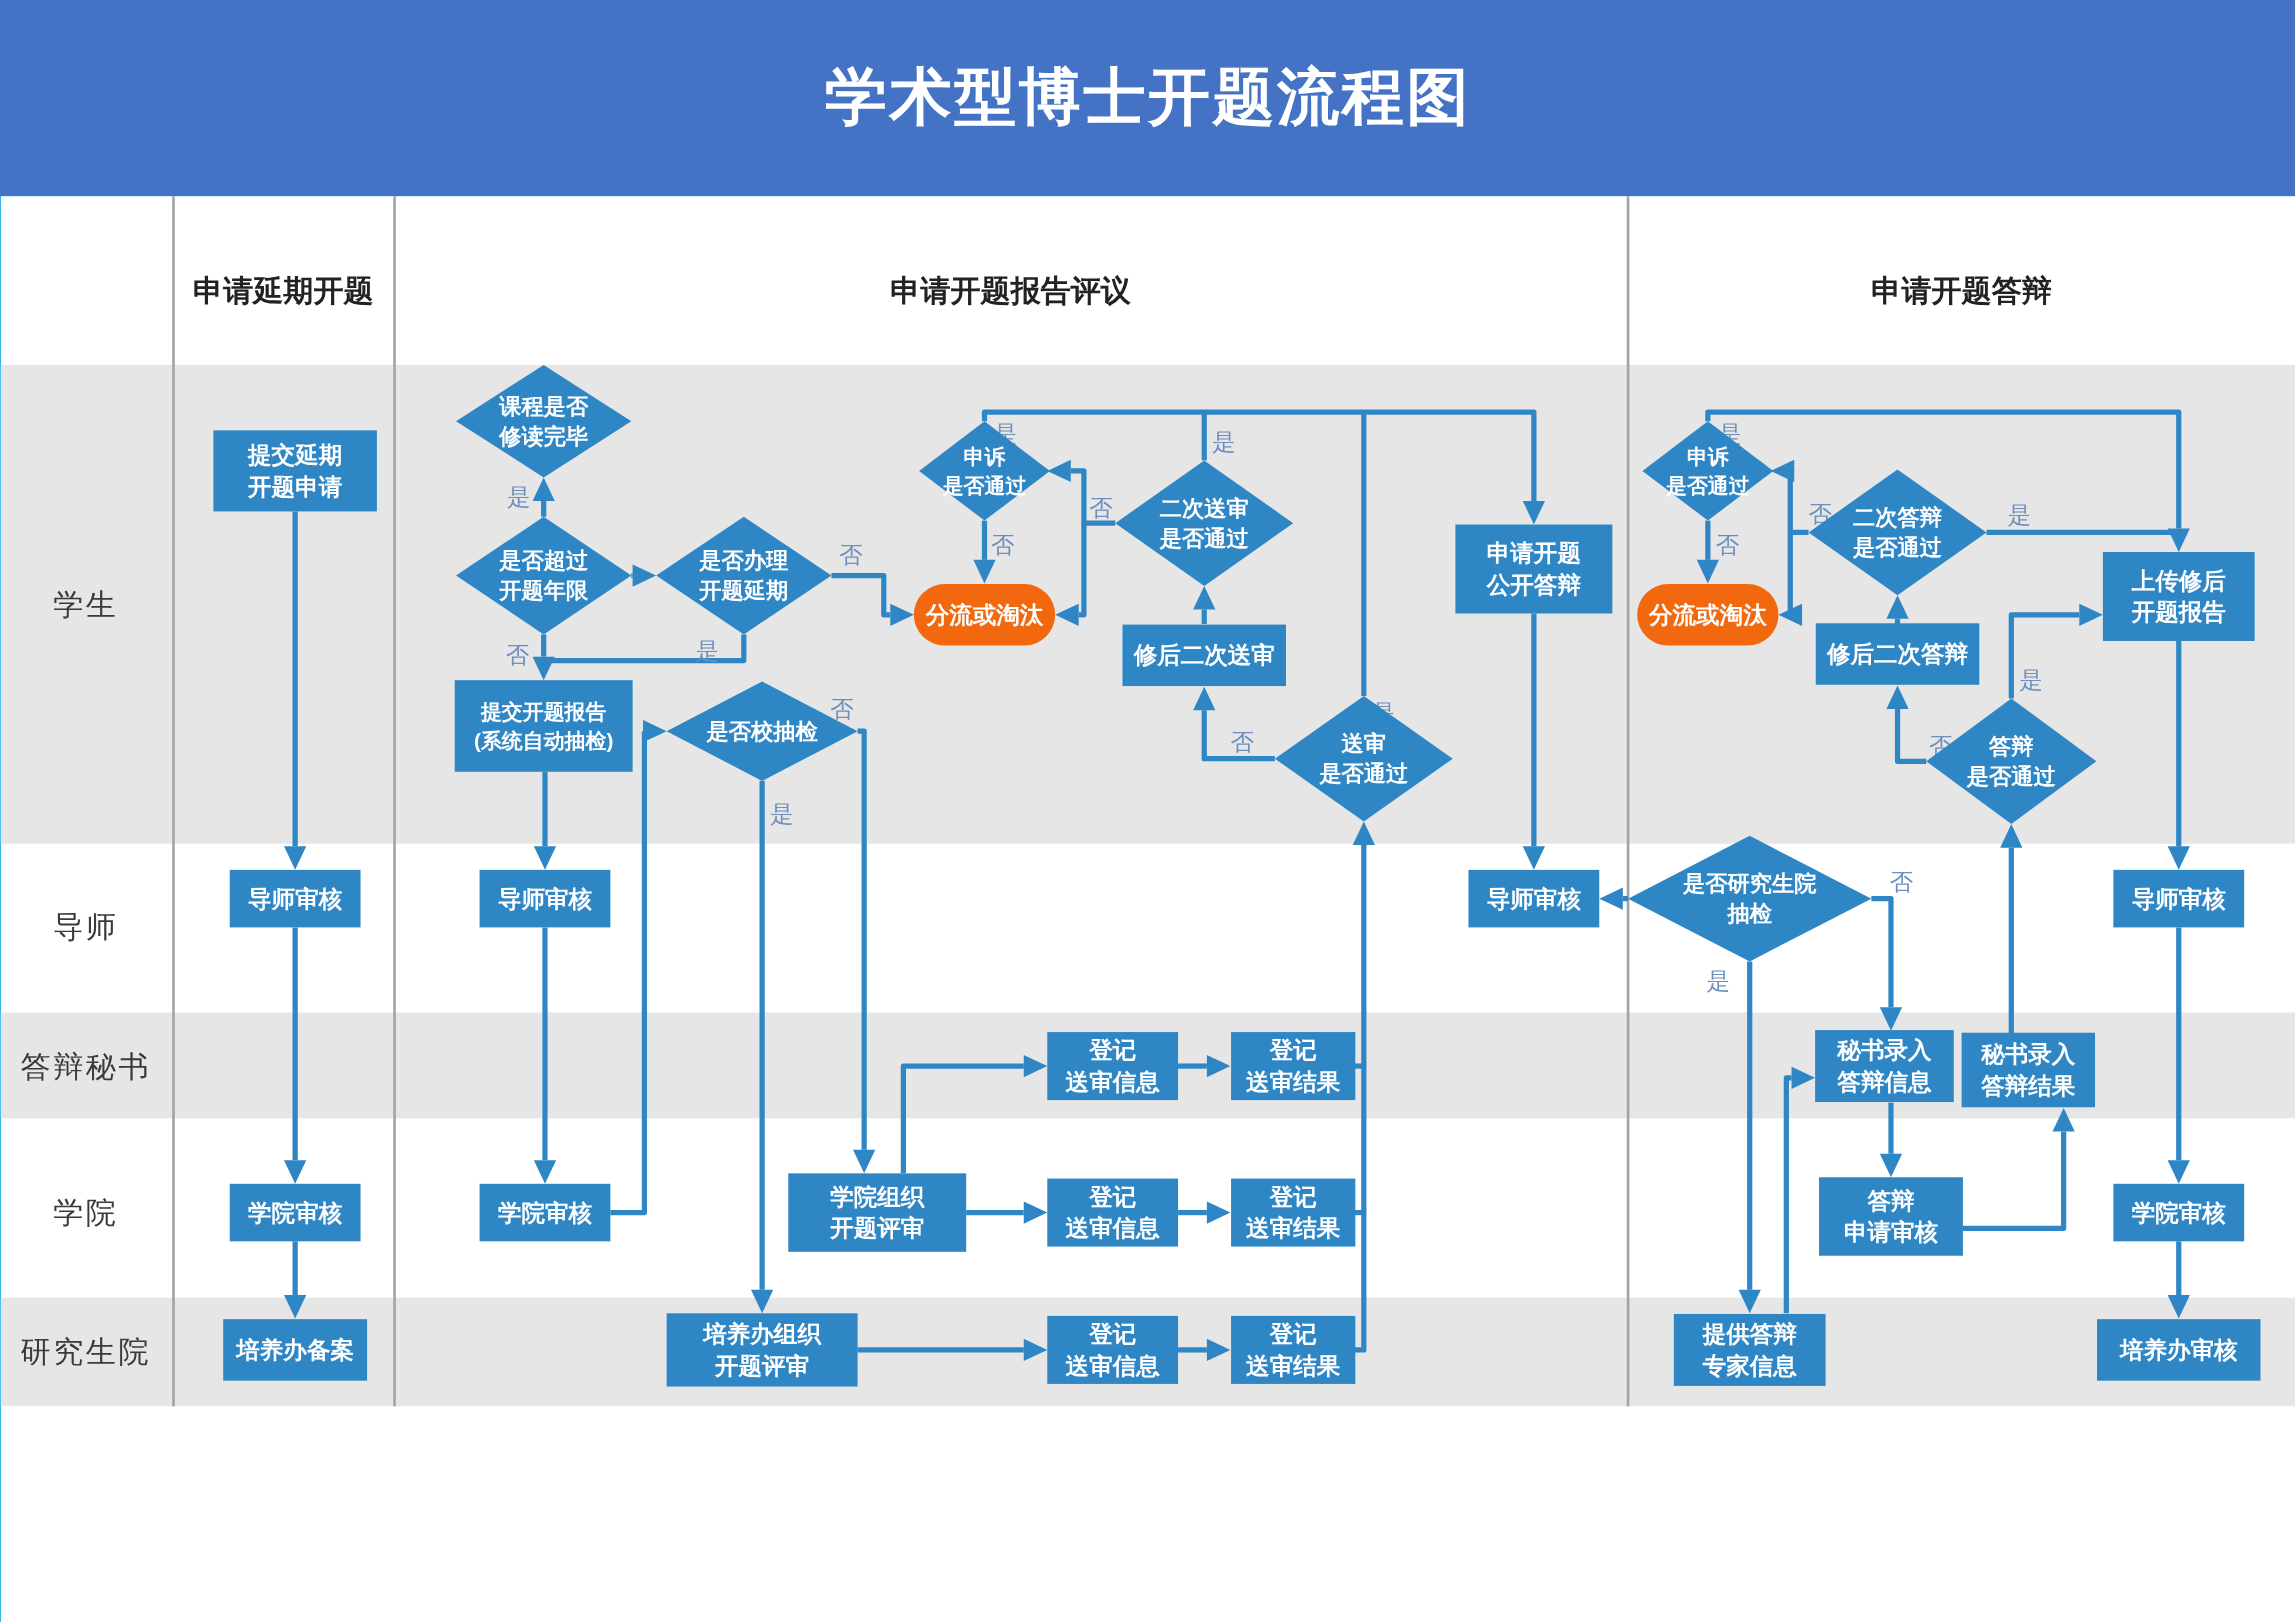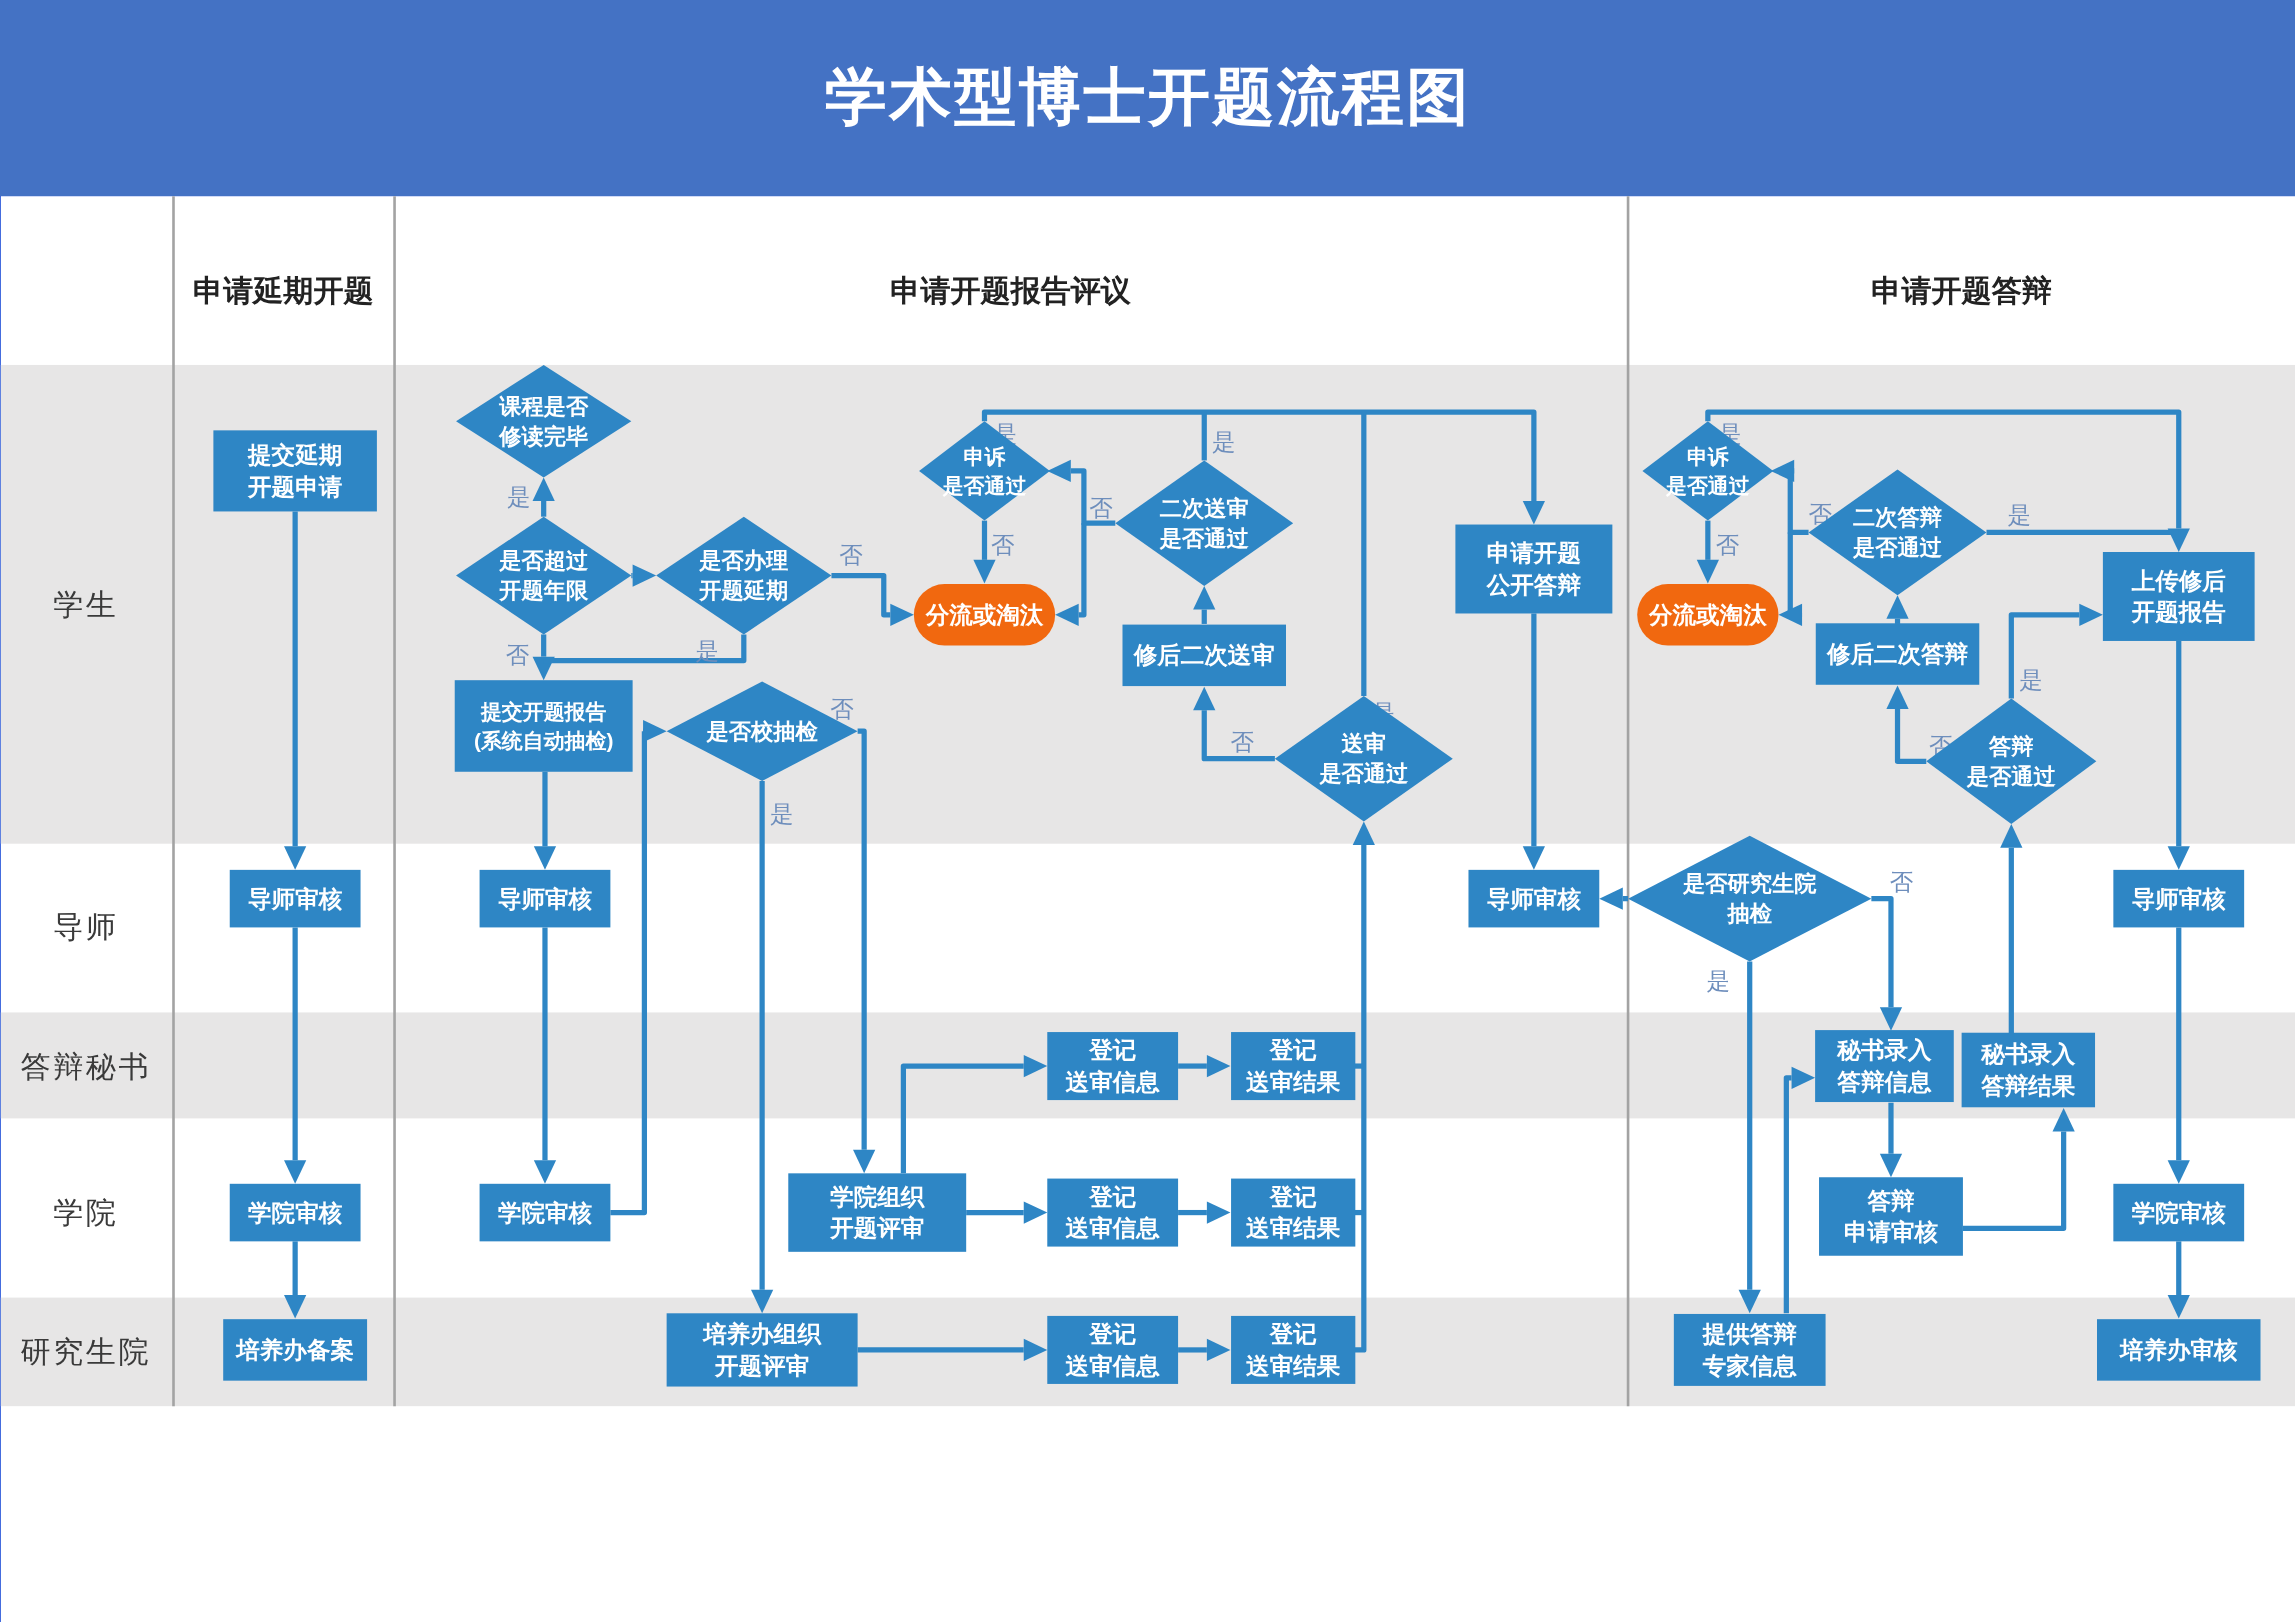--- a/index.html
+++ b/index.html
@@ -1,16 +1,16 @@
 <!DOCTYPE html>
 <html style="font-size:10.5px"><head>
 <meta charset="utf-8">
 <style>
   html,body{margin:0;padding:0;background:#fff;}
-  .viewport{width:2295px;height:1623px;overflow:hidden;position:relative;background:#1d4ed8;text-align:center;}
+  .viewport{width:2295px;height:1623px;overflow:hidden;position:relative;background:#0ea5e9;text-align:center;}
   .stage{width:1148px;height:811px;position:absolute;left:0;top:0;
          transform:scale(2);transform-origin:0 0;
          font-family:"Liberation Sans","DejaVu Sans",sans-serif;}
   .title-bar{position:absolute;left:0;top:0;width:1148px;height:98px;
              display:flex;align-items:center;justify-content:center;}
   .title-bar h1{margin:0;font-size:31px;font-weight:bold;letter-spacing:1.3px;}
   svg#diagram{position:absolute;left:0;top:0;}
   text{user-select:none;}
 </style>
 </head>

